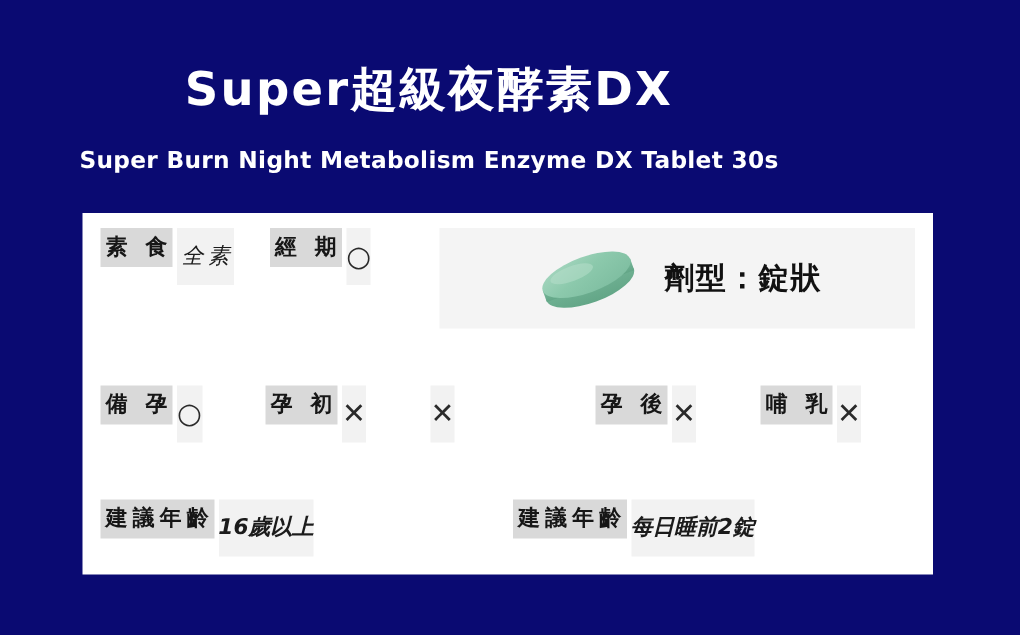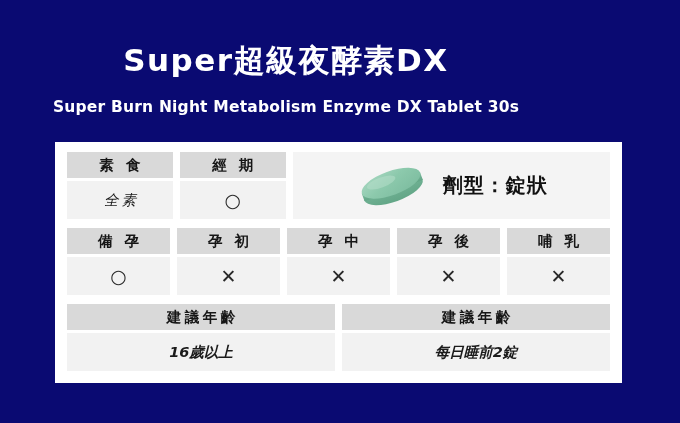--- a/index.html
+++ b/index.html
@@ -64,21 +64,21 @@
     justify-content: space-between;
   }
 
   .row {
     display: flex;
     gap: 7px;
     width: 100%;
   }
   .col {
     display: flex;
-    flex-direction: column;
+    flex-direction: row;
     gap: 3px;
   }
   .col.c1 { flex: 1 1 0; }
   .col.c2 { flex: 2 1 0; }
 
   .hcell {
     background: #d9d9d9;
     color: #161616;
     font-size: 14.5px;
     font-weight: 700;
@@ -186,21 +186,20 @@
     <div class="row">
       <div class="col c1">
         <div class="hcell">備 孕</div>
         <div class="vcell mark">○</div>
       </div>
       <div class="col c1">
         <div class="hcell">孕 初</div>
         <div class="vcell mark">✕</div>
       </div>
       <div class="col c1">
-        <div class="hcell">孕 中</div>
         <div class="vcell mark">✕</div>
       </div>
       <div class="col c1">
         <div class="hcell">孕 後</div>
         <div class="vcell mark">✕</div>
       </div>
       <div class="col c1">
         <div class="hcell">哺 乳</div>
         <div class="vcell mark">✕</div>
       </div>

